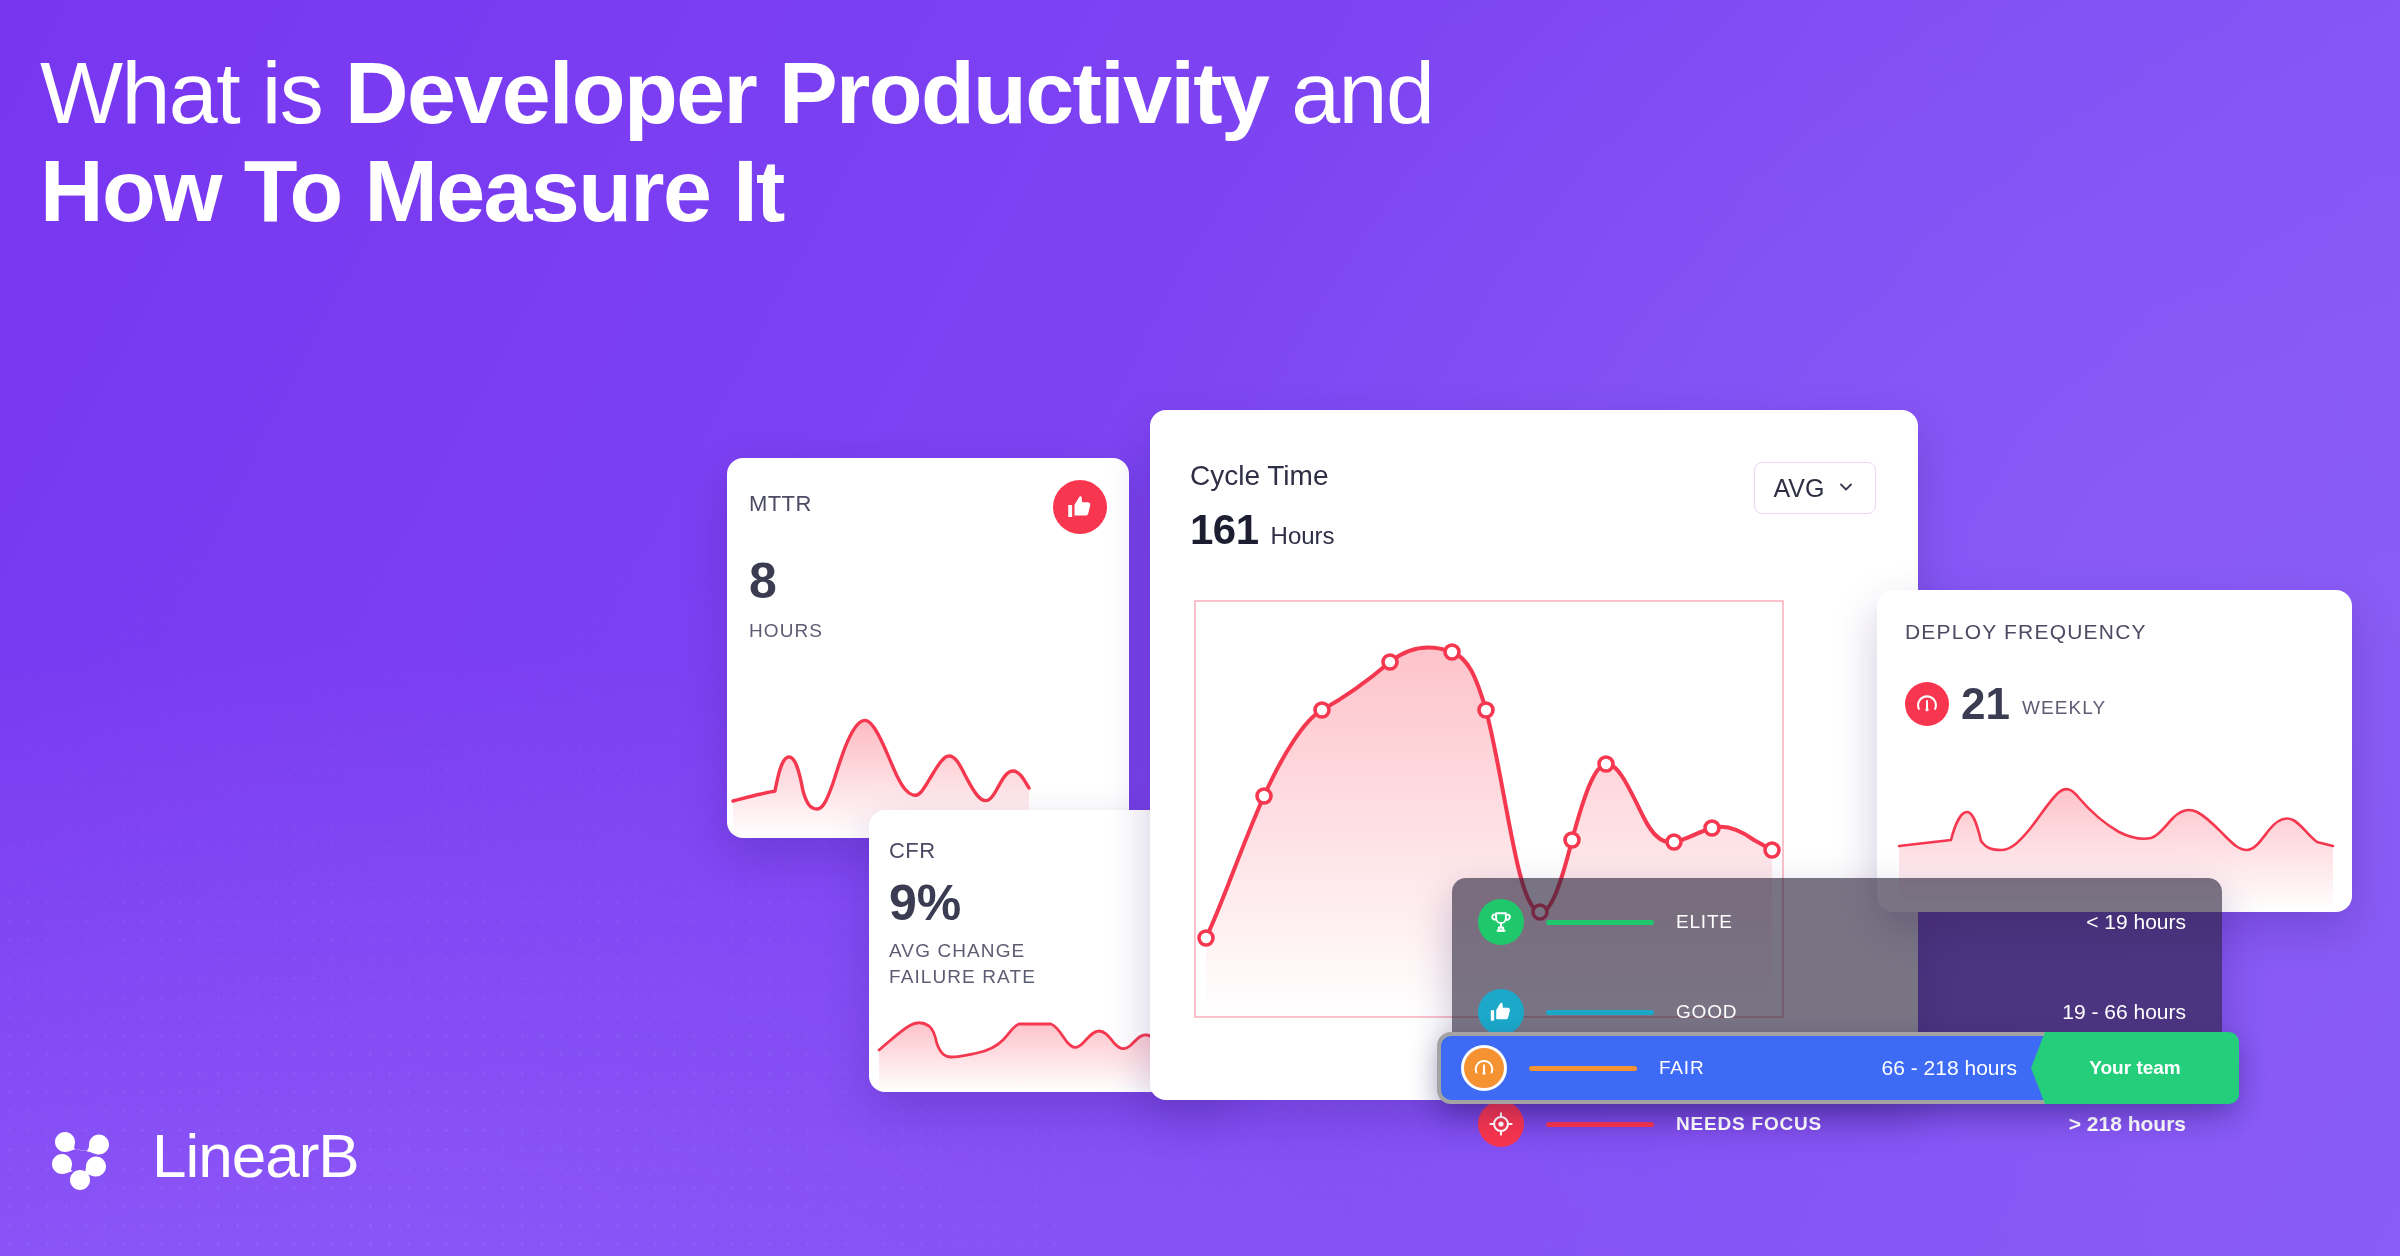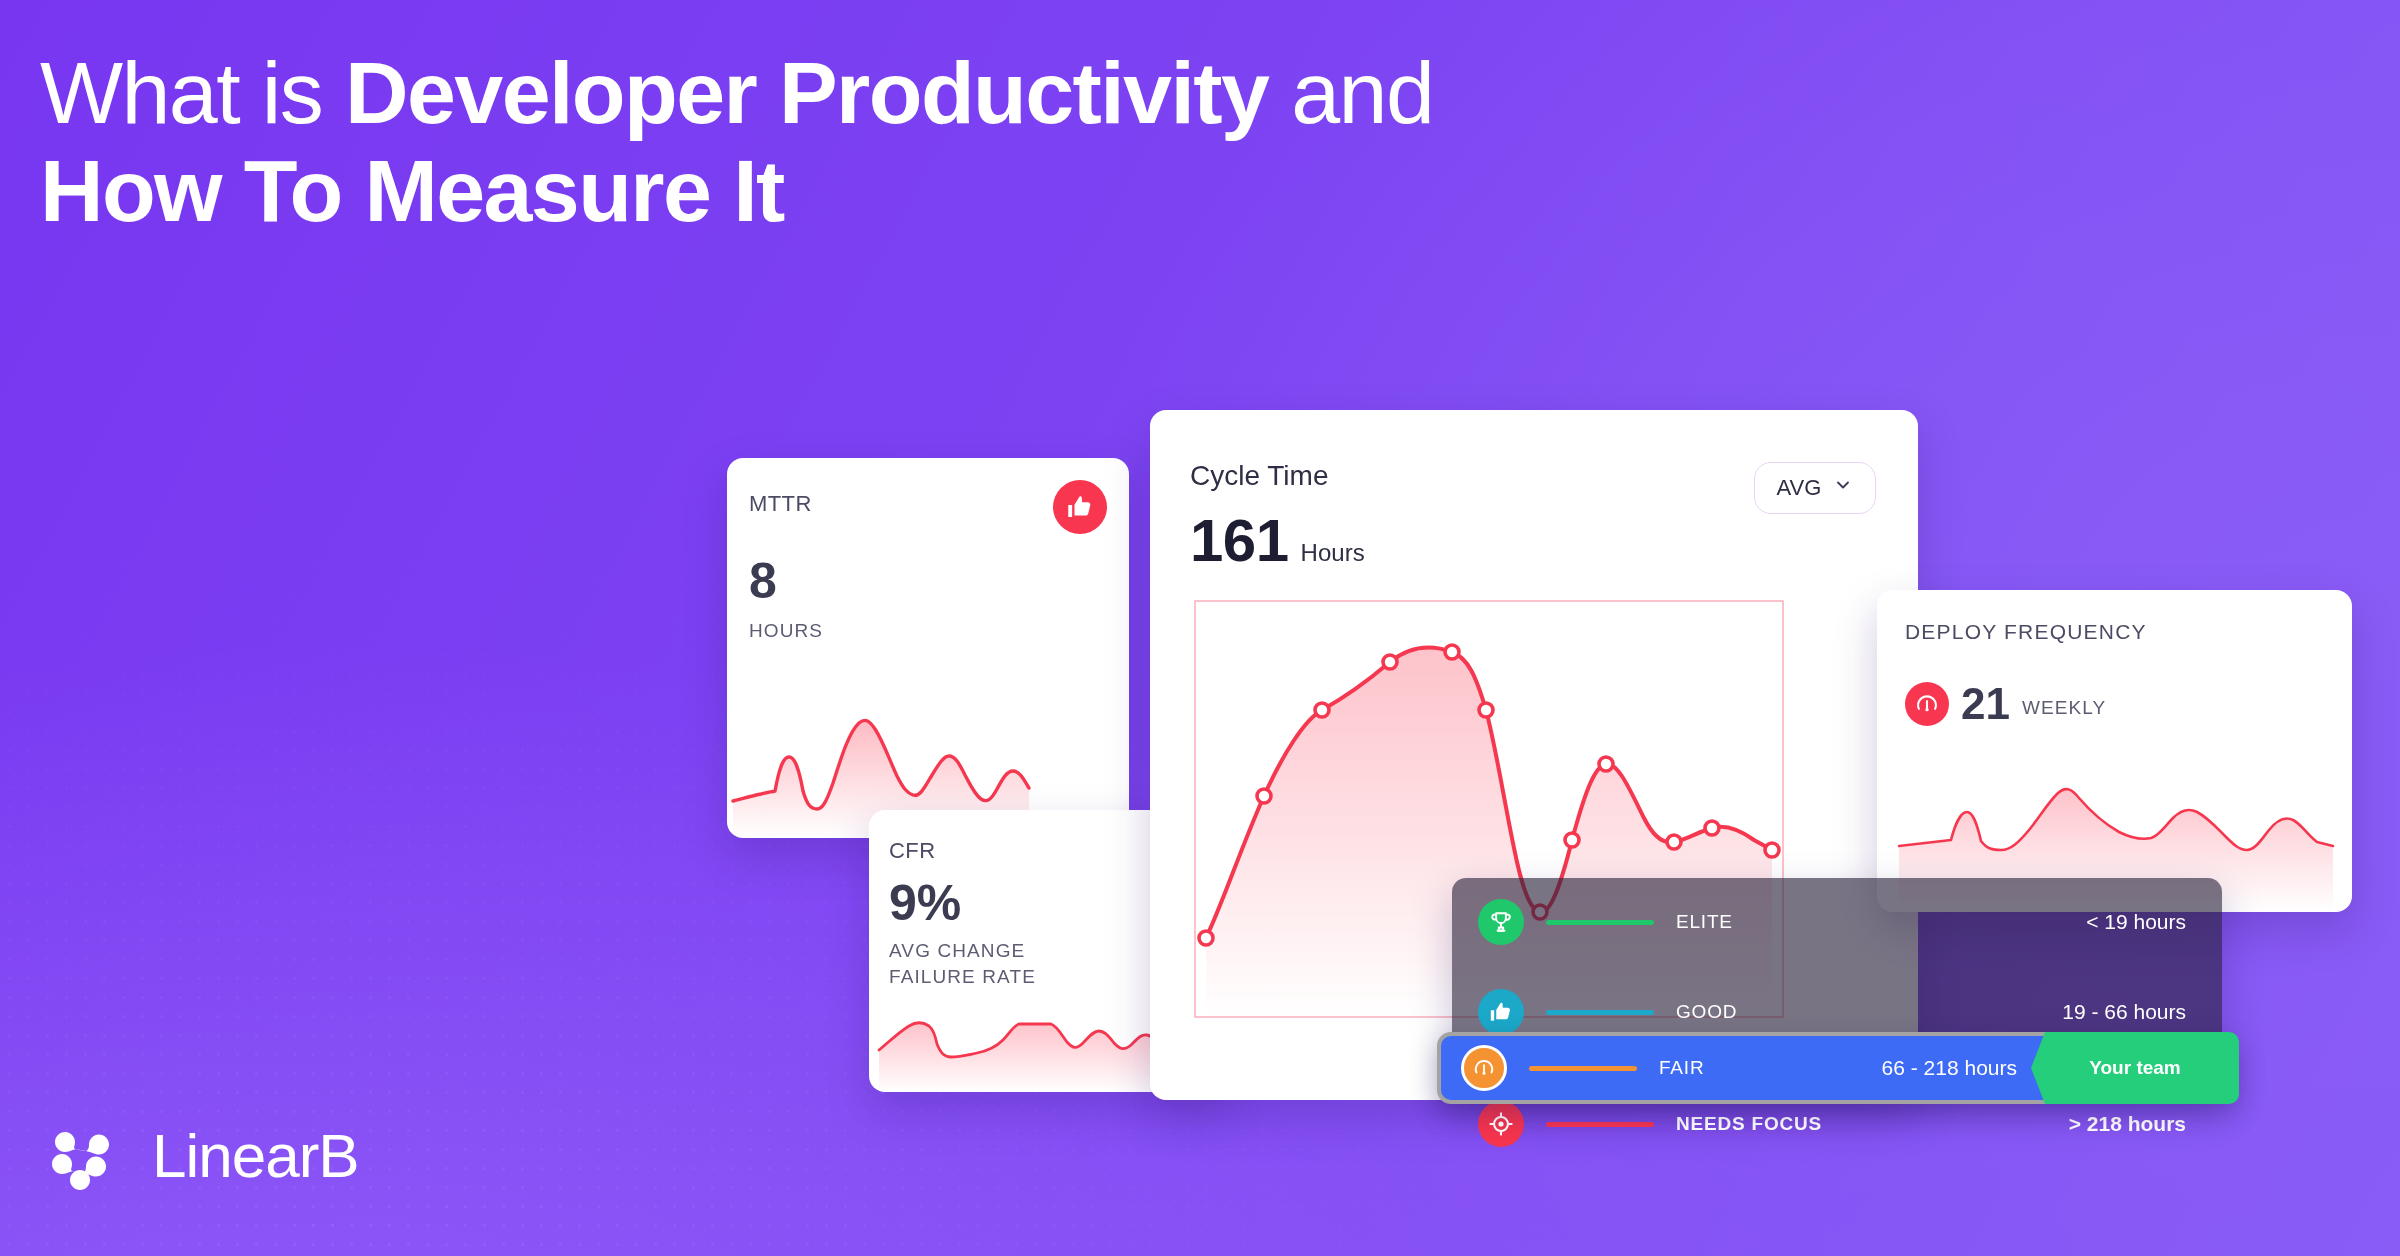--- a/index.html
+++ b/index.html
@@ -79,28 +79,28 @@
   #card-cfr { left: 869px; top: 810px; width: 360px; height: 282px; padding-left: 43px; }
   #card-cfr .card-label { position: absolute; left: 20px; top: 28px; }
   #card-cfr .big-num { position: absolute; left: 20px; top: 68px; }
   #card-cfr .sub { position: absolute; left: 20px; top: 128px; width: 220px; }
   #card-cfr .spark { top: 140px; height: 142px; }
 
   
   #card-cycle { left: 1150px; top: 410px; width: 768px; height: 690px; }
   #cycle-title { position: absolute; left: 40px; top: 50px; font-size: 28px; color: #2E2E45; }
   #cycle-value { position: absolute; left: 40px; top: 96px; display: flex; align-items: baseline; gap: 12px; }
-  #cycle-value .n { font-size: 60px; font-weight: 700; color: #1E1E33; letter-spacing: -.5px; }
+  #cycle-value .n { font-size: 42px; font-weight: 700; color: #1E1E33; letter-spacing: -.5px; }
   #cycle-value .u { font-size: 24px; color: #2E2E45; }
   #avg-select {
     position: absolute; right: 42px; top: 52px;
     width: 122px; height: 52px;
-    border: 1.5px solid #EBD3F3; border-radius: 17px;
+    border: 1.5px solid #EBD3F3; border-radius: 8px;
     display: flex; align-items: center; justify-content: center; gap: 12px;
-    font-size: 22px; color: #2E2E45; background: #fff;
+    font-size: 25px; color: #2E2E45; background: #fff;
   }
   #cycle-plot { position: absolute; left: 44px; top: 190px; width: 590px; height: 418px; }
 
   
   #card-deploy { left: 1877px; top: 590px; width: 475px; height: 322px; }
   #card-deploy .card-label { position: absolute; left: 28px; top: 30px; }
   #deploy-value { position: absolute; left: 28px; top: 92px; display: flex; align-items: center; gap: 12px; }
   #deploy-badge {
     width: 44px; height: 44px; border-radius: 50%; background: #F9364F;
     display: flex; align-items: center; justify-content: center; flex: 0 0 auto;

